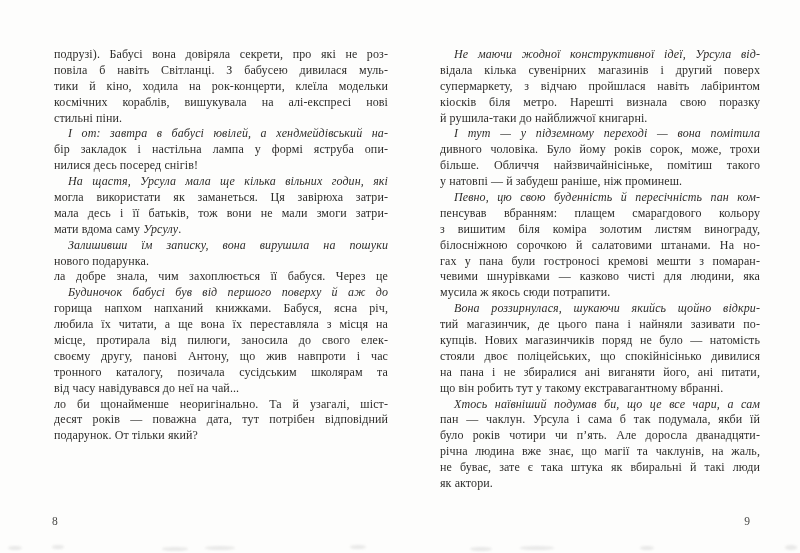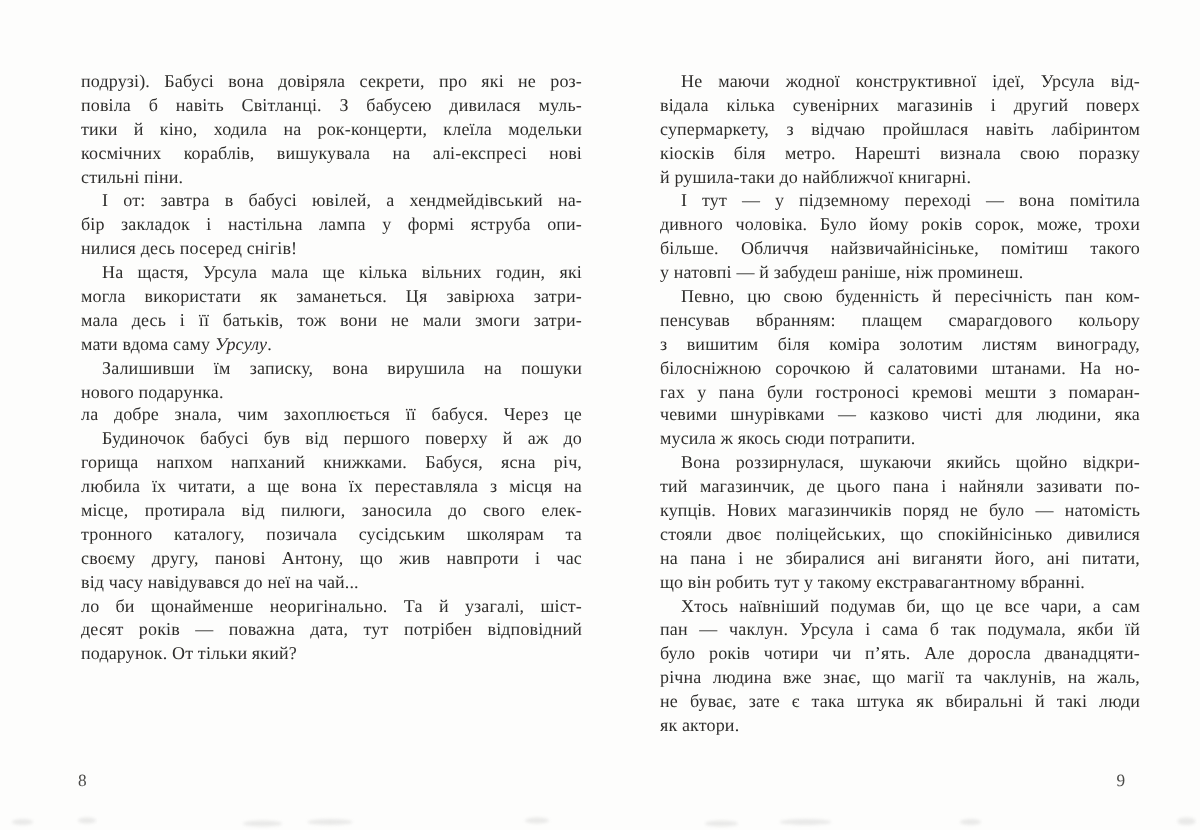--- a/index.html
+++ b/index.html
@@ -37,21 +37,21 @@
   .page.right .text { left: 40px;  width: 320px; }
   .para { margin: 0; }
   .line {
     text-align: justify;
     text-align-last: justify;
     white-space: normal;
     overflow: hidden;
     height: 15.9px;
   }
   .line.last { text-align-last: left; }
-  .line.indent { text-indent: 14px; }
+  .line.indent { text-indent: 14px; font-style: italic; }
   .line em { }
   .pagenum {
     position: absolute;
     top: 515px;
     font-size: 11.5px;
     color: #4a4a48;
   }
   .pagenum.num-left  { left: 52px; }
   .pagenum.num-right { right: 50px; }
   
@@ -93,22 +93,22 @@
           <div class="line last">нового подарунка.</div>
         </div>
         <div class="para">
           <div class="line">ла добре знала, чим захоплюється її бабуся. Через це</div>
         </div>
         <div class="para">
           <div class="line indent">Будиночок бабусі був від першого поверху й аж до</div>
           <div class="line">горища напхом напханий книжками. Бабуся, ясна річ,</div>
           <div class="line">любила їх читати, а ще вона їх переставляла з місця на</div>
           <div class="line">місце, протирала від пилюги, заносила до свого елек-</div>
+          <div class="line">своєму другу, панові Антону, що жив навпроти і час</div>
           <div class="line">тронного каталогу, позичала сусідським школярам та</div>
-          <div class="line">своєму другу, панові Антону, що жив навпроти і час</div>
           <div class="line last">від часу навідувався до неї на чай...</div>
         </div>
         <div class="para">
           <div class="line">ло би щонайменше неоригінально. Та й узагалі, шіст-</div>
           <div class="line">десят років — поважна дата, тут потрібен відповідний</div>
           <div class="line last">подарунок. От тільки який?</div>
         </div>
       </div>
     <div class="pagenum num-left">8</div>
   </div>

